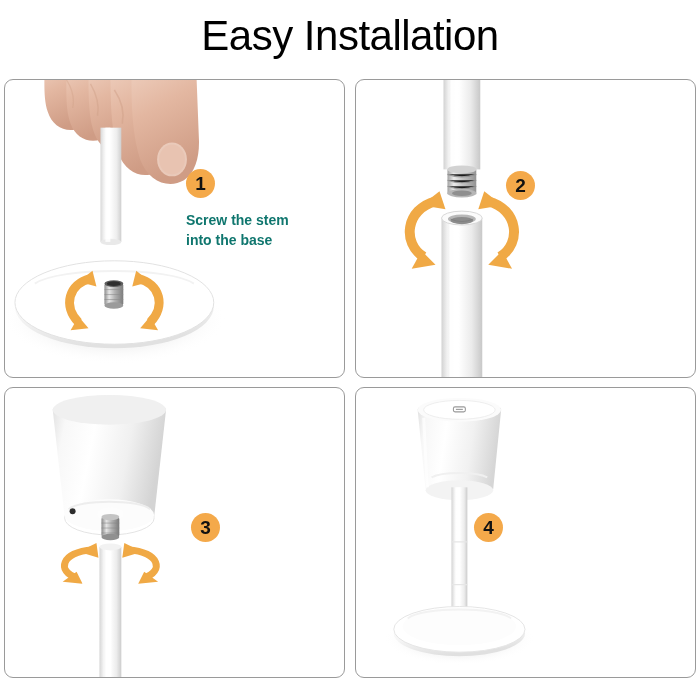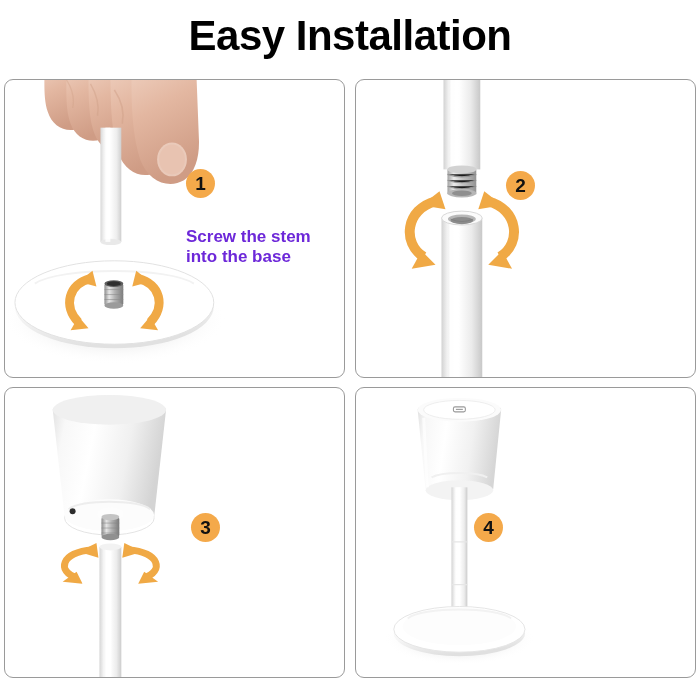--- a/index.html
+++ b/index.html
@@ -23,21 +23,21 @@
 
   
   .title {
     position: absolute;
     left: 0;
     top: 12px;
     width: 700px;
     text-align: center;
     font-family: "Liberation Sans", sans-serif;
     font-size: 42px;
-    font-weight: bold;
+    font-weight: normal;
     letter-spacing: -0.5px;
     color: #000000;
     line-height: 48px;
     white-space: nowrap;
   }
 
   
   .panel {
     position: absolute;
     box-sizing: border-box;
@@ -63,25 +63,25 @@
     color: #111111;
     font-family: "Liberation Sans", sans-serif;
     font-size: 19px;
     font-weight: bold;
     display: flex;
     align-items: center;
     justify-content: center;
     line-height: 1;
   }
   .caption-text {
-    margin-top: 29px;
+    margin-top: 12px;
     font-family: "Liberation Sans", sans-serif;
-    font-size: 17px;
+    font-size: 14px;
     font-weight: bold;
-    color: #6d28d9;
+    color: #0f766e;
     line-height: 20px;
     white-space: pre-line;
   }
 
   
   #cap-1 { left: 181px; top: 89px; }
   #cap-2 { left: 150px; top: 91px; }
   #cap-3 { left: 186px; top: 125px; }
   #cap-4 { left: 118px; top: 125px; }
 

